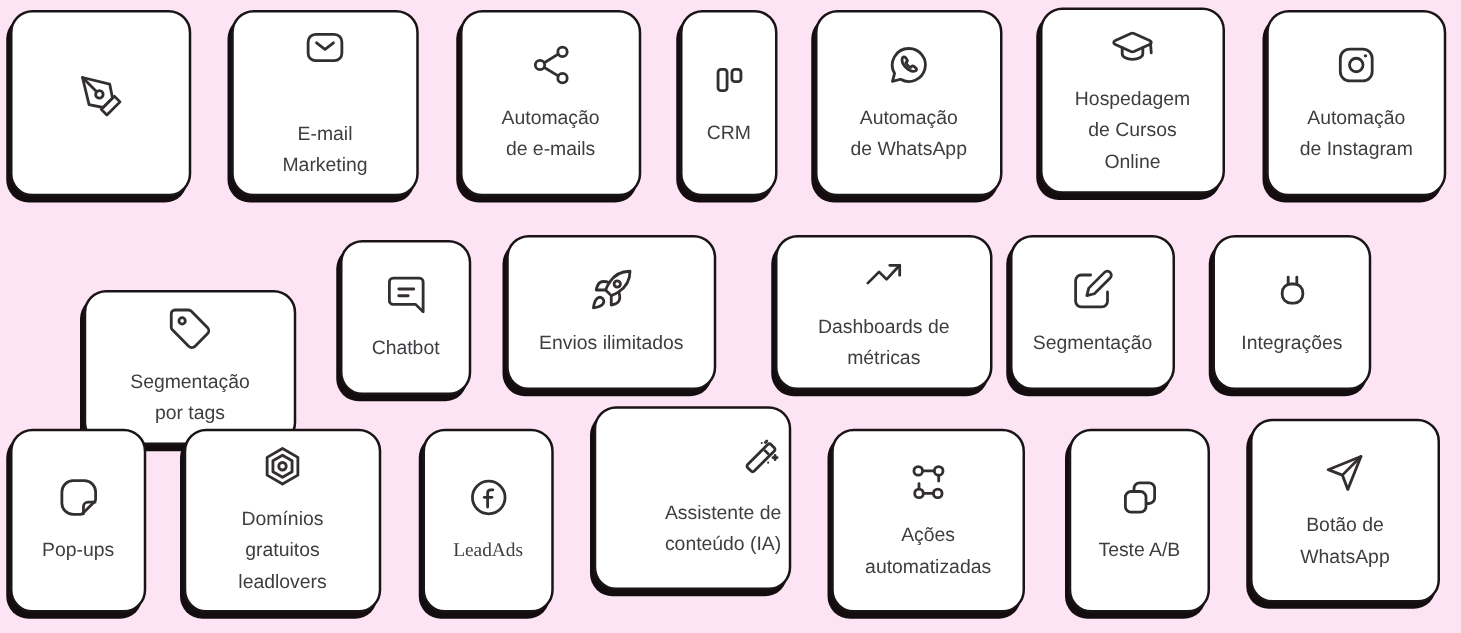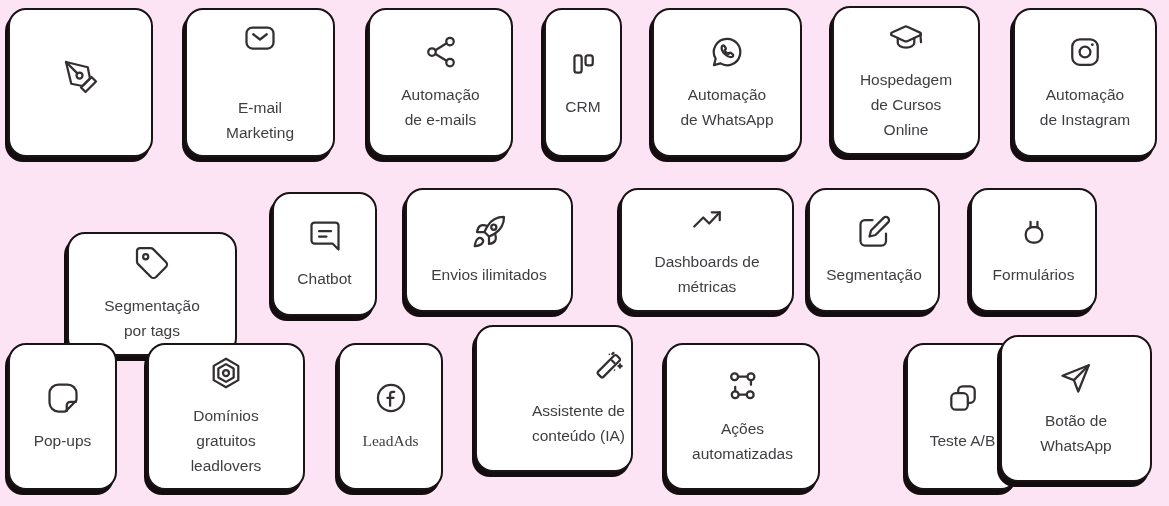--- a/index.html
+++ b/index.html
@@ -177,21 +177,21 @@
 </div>
 
 <div class="card" style="left:970px;top:188px;width:127px;height:124px;">
   <span class="card-icon">
     <svg viewBox="0 0 24 24" fill="none" stroke="currentColor" stroke-width="1.5" stroke-linecap="round" stroke-linejoin="round">
       <rect x="6.5" y="8.8" width="11" height="10.2" rx="4.6"></rect>
       <path d="M9.7 8.8V5.2"></path>
         <path d="M14.3 8.8V5.2"></path>
     </svg>
   </span>
-  <span class="card-label">Formulários</span>
+  <span class="card-label">Integrações</span>
 </div>
 
 <div class="card" style="left:8px;top:343px;width:109px;height:147px;">
   <span class="card-icon">
     <svg viewBox="0 0 24 24" fill="none" stroke="currentColor" stroke-width="1.5" stroke-linecap="round" stroke-linejoin="round">
       <path d="M21 12.8V9a6 6 0 0 0-6-6H9a6 6 0 0 0-6 6v6a6 6 0 0 0 6 6h3.8c.53 0 1.04-.21 1.41-.59l6.2-6.2c.38-.37.59-.88.59-1.41z"></path>
       <path d="M14.5 20.7V17a2.5 2.5 0 0 1 2.5-2.5h3.7"></path>
     </svg>
   </span>
   <span class="card-label">Pop-ups</span>
@@ -246,21 +246,21 @@
       <path d="M9.2 5.8h5.3"></path>
         <path d="M17.3 8.6v2.6"></path>
       <path d="M6.8 15v-2.4"></path>
         <path d="M9.6 17.8h4.7"></path>
     </svg>
   </span>
   <span class="card-label">Ações
 automatizadas</span>
 </div>
 
-<div class="card" style="left:906px;top:343px;width:113px;height:147px;text-align:right;">
+<div class="card" style="left:855px;top:343px;width:113px;height:147px;text-align:right;">
   <span class="card-icon">
     <svg viewBox="0 0 24 24" fill="none" stroke="currentColor" stroke-width="1.5" stroke-linecap="round" stroke-linejoin="round">
       <rect x="8.8" y="4.2" width="11" height="11" rx="3"></rect>
       <rect x="4.2" y="8.8" width="11" height="11" rx="3" fill="#ffffff"></rect>
     </svg>
   </span>
   <span class="card-label">Teste A/B</span>
 </div>
 
 <div class="card" style="left:1000px;top:335px;width:152px;height:147px;">

